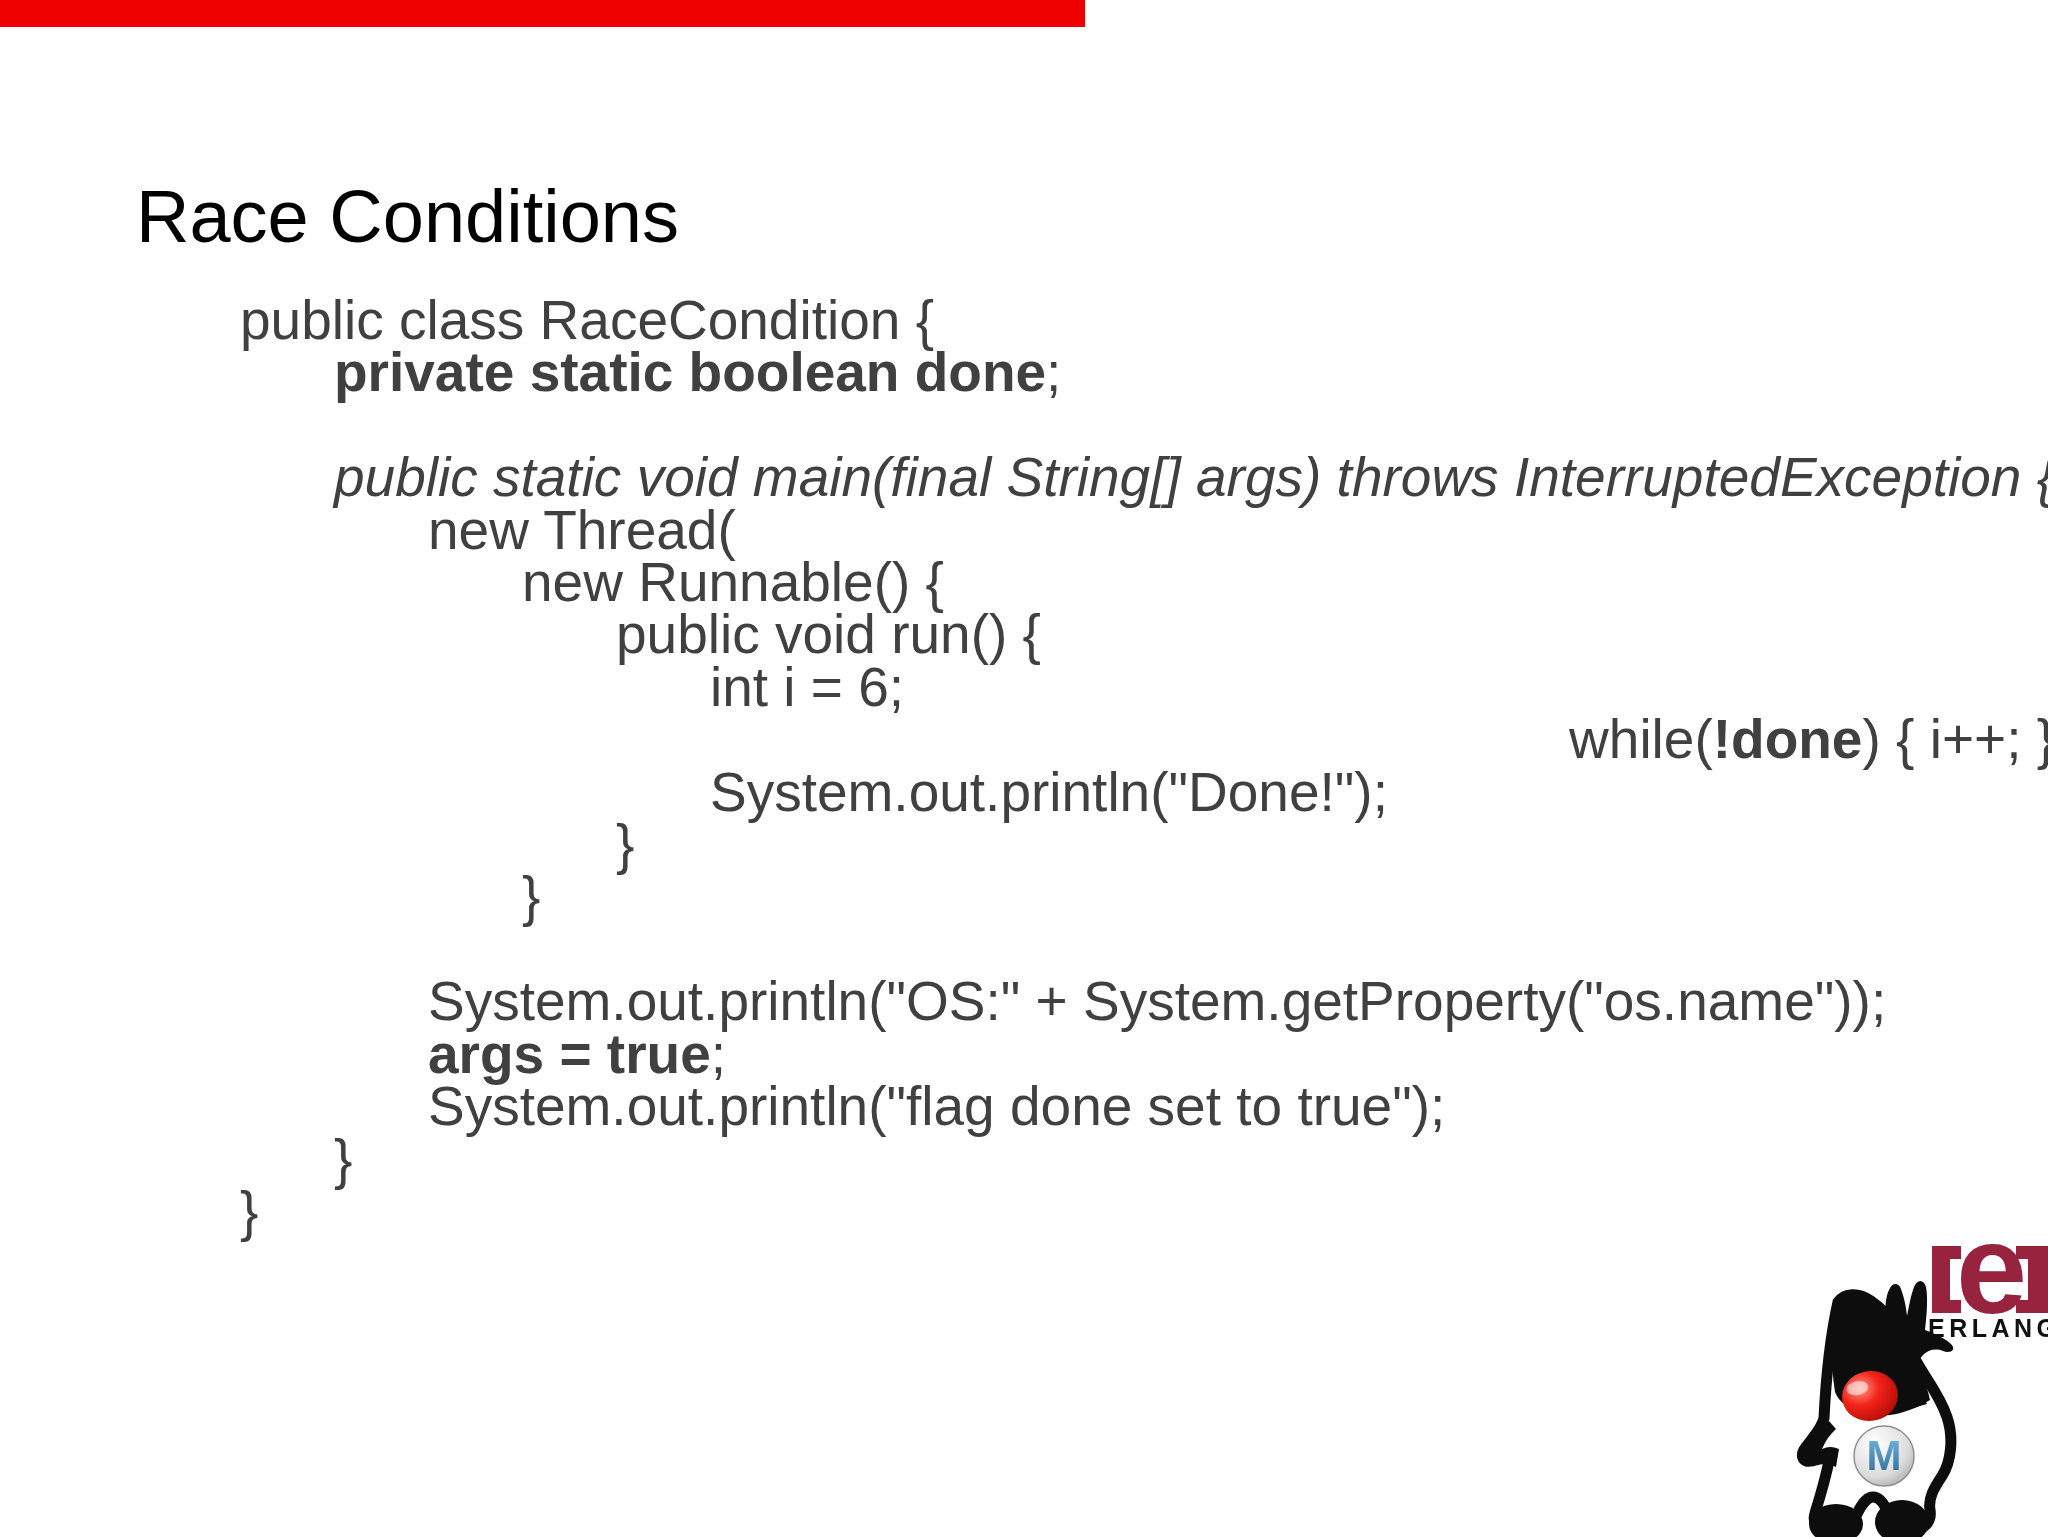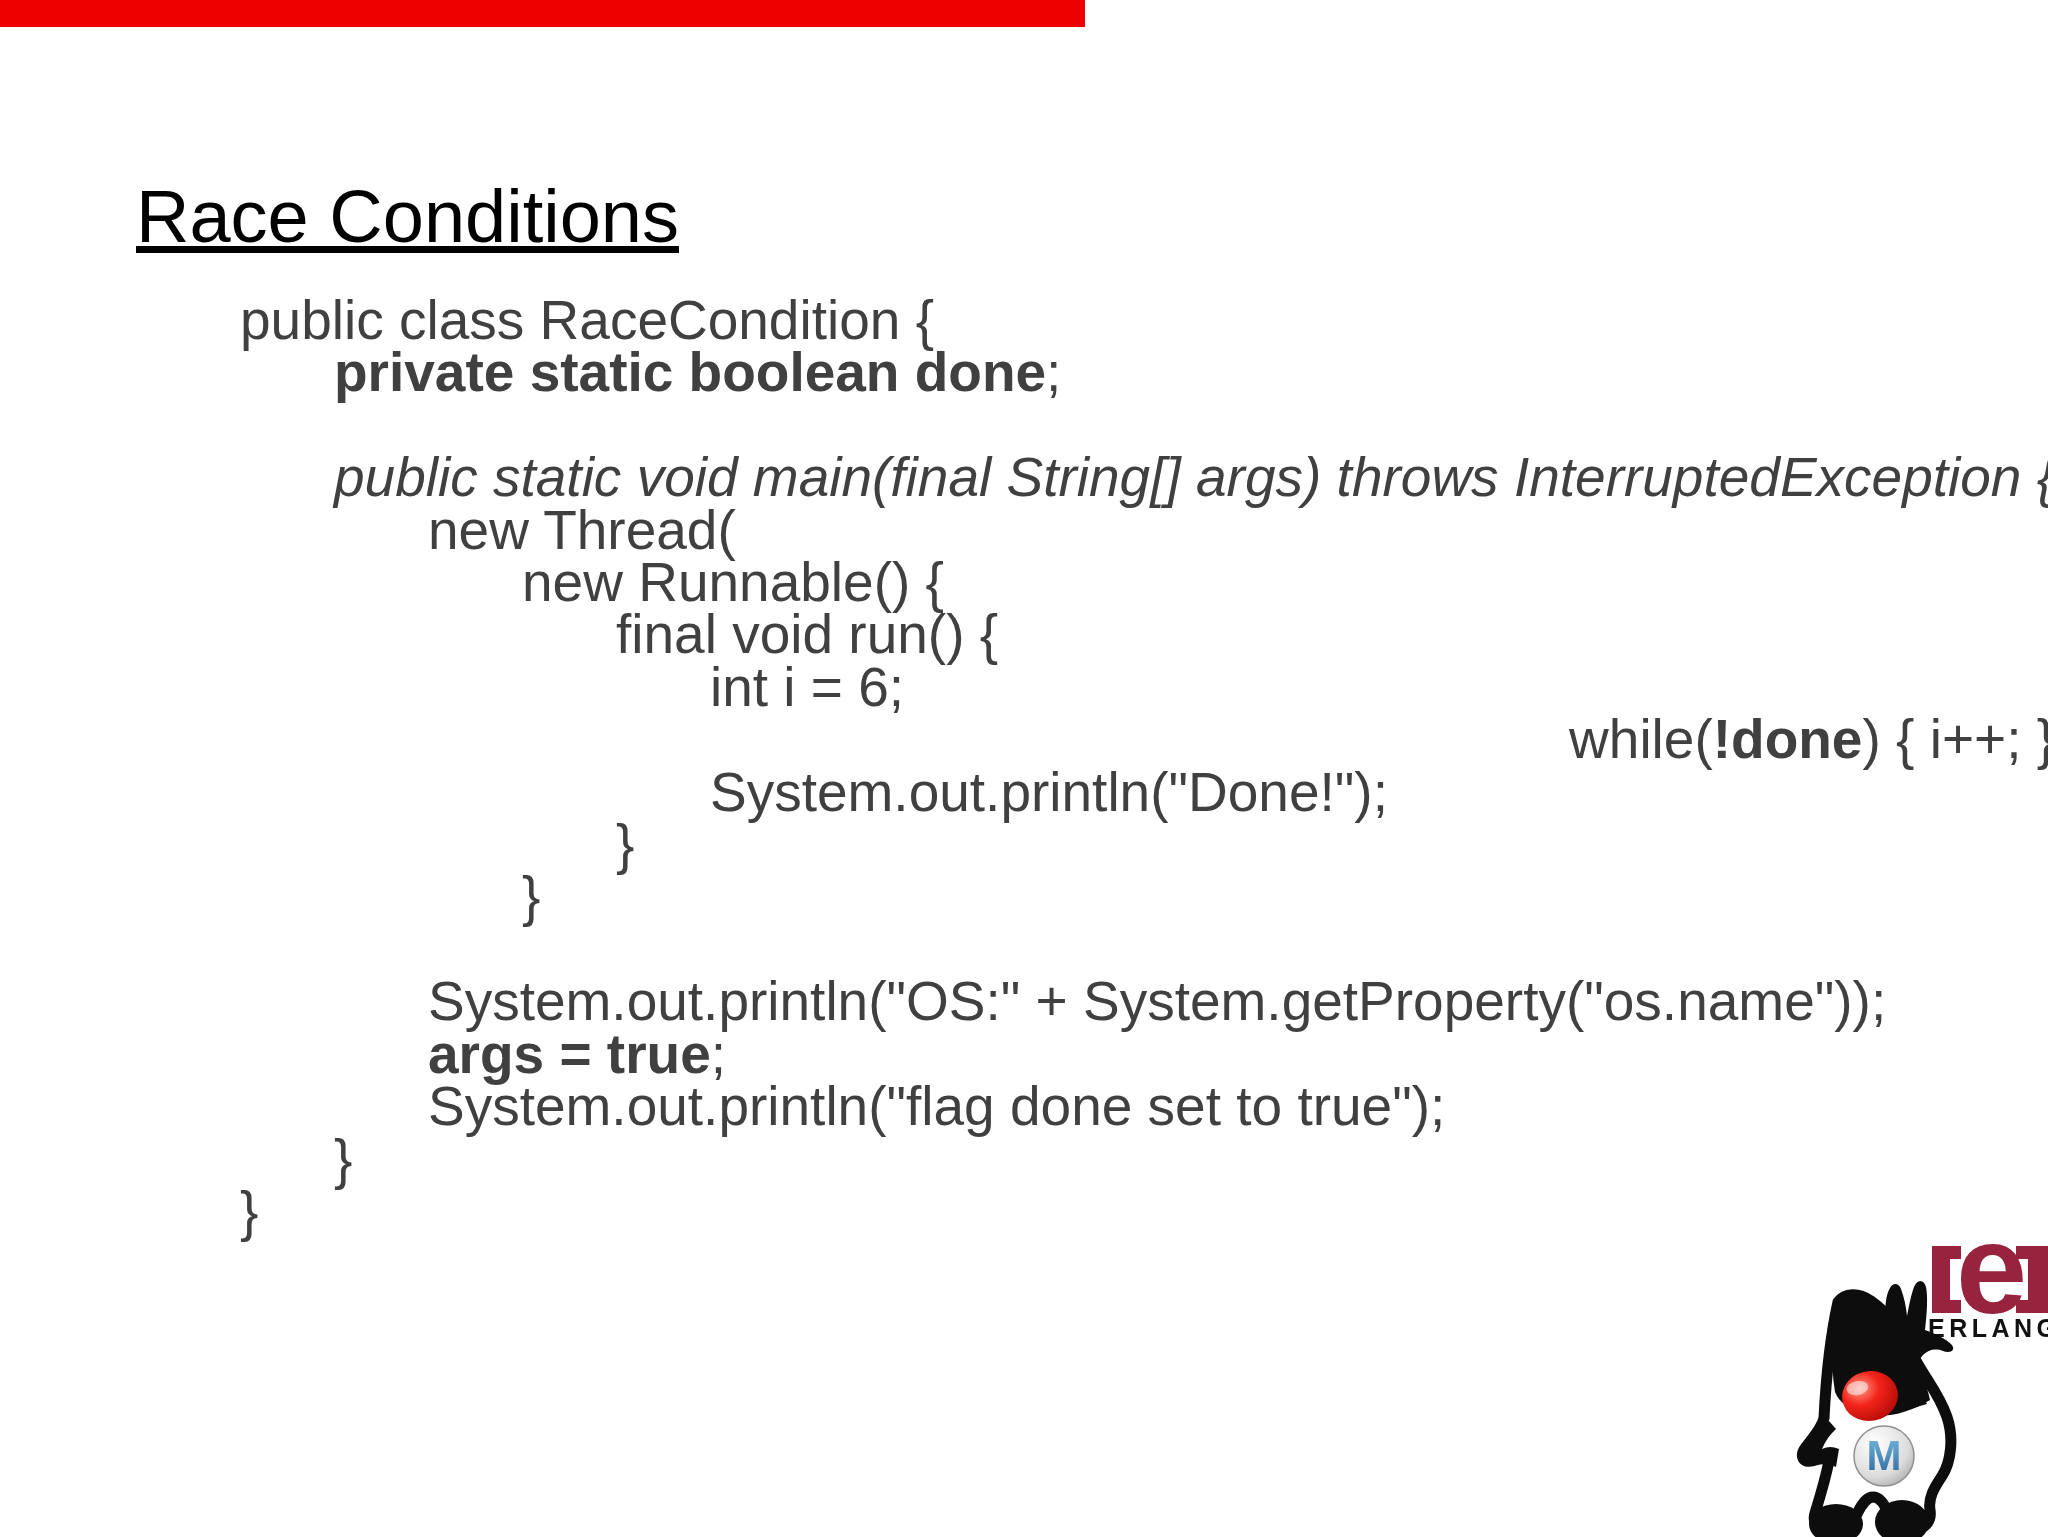--- a/index.html
+++ b/index.html
@@ -14,21 +14,20 @@
     position:absolute;left:0;top:0;
     width:1085px;height:27px;
     background:#ee0000;
   }
   #title{
     position:absolute;left:136px;top:130px;
     font-size:74px;line-height:1;
     color:#000000;font-weight:400;
     letter-spacing:0px;
     white-space:nowrap;
-    text-decoration:underline;
   }
   #code-block{
     position:absolute;left:240px;top:294px;
     font-size:55px;line-height:52.4px;
     color:#404040;
     white-space:nowrap;
   }
   .code-line{min-height:52.4px;}
   .code-line span{font-weight:400;}
   .code-line span.b{font-weight:700;}
@@ -45,21 +44,21 @@
 
   <h1 id="title">Race Conditions</h1>
 
   <div id="code-block">
       <div class="code-line" style="padding-left: 0px;"><span>public class RaceCondition {</span></div>
       <div class="code-line" style="padding-left: 94px;"><span class="b">private static boolean done</span><span>;</span></div>
       <div class="code-line" style="padding-left: 0px;">&nbsp;</div>
       <div class="code-line" style="padding-left: 94px; font-style: italic;"><span>public static void main(final String[] args) throws InterruptedException {</span></div>
       <div class="code-line" style="padding-left: 188px;"><span>new Thread(</span></div>
       <div class="code-line" style="padding-left: 282px;"><span>new Runnable() {</span></div>
-      <div class="code-line" style="padding-left: 376px;"><span>final void run() {</span></div>
+      <div class="code-line" style="padding-left: 376px;"><span>public void run() {</span></div>
       <div class="code-line" style="padding-left: 470px;"><span>int i = 6;</span></div>
       <div class="code-line" style="padding-left: 470px; text-align: right;"><span>while(</span><span class="b">!done</span><span>) { i++; }</span></div>
       <div class="code-line" style="padding-left: 470px;"><span>System.out.println("Done!");</span></div>
       <div class="code-line" style="padding-left: 376px;"><span>}</span></div>
       <div class="code-line" style="padding-left: 282px;"><span>}</span></div>
       <div class="code-line" style="padding-left: 0px;">&nbsp;</div>
       <div class="code-line" style="padding-left: 188px;"><span>System.out.println("OS:" + System.getProperty("os.name"));</span></div>
       <div class="code-line" style="padding-left: 188px;"><span class="b">args = true</span><span>;</span></div>
       <div class="code-line" style="padding-left: 188px;"><span>System.out.println("flag done set to true");</span></div>
       <div class="code-line" style="padding-left: 94px;"><span>}</span></div>

